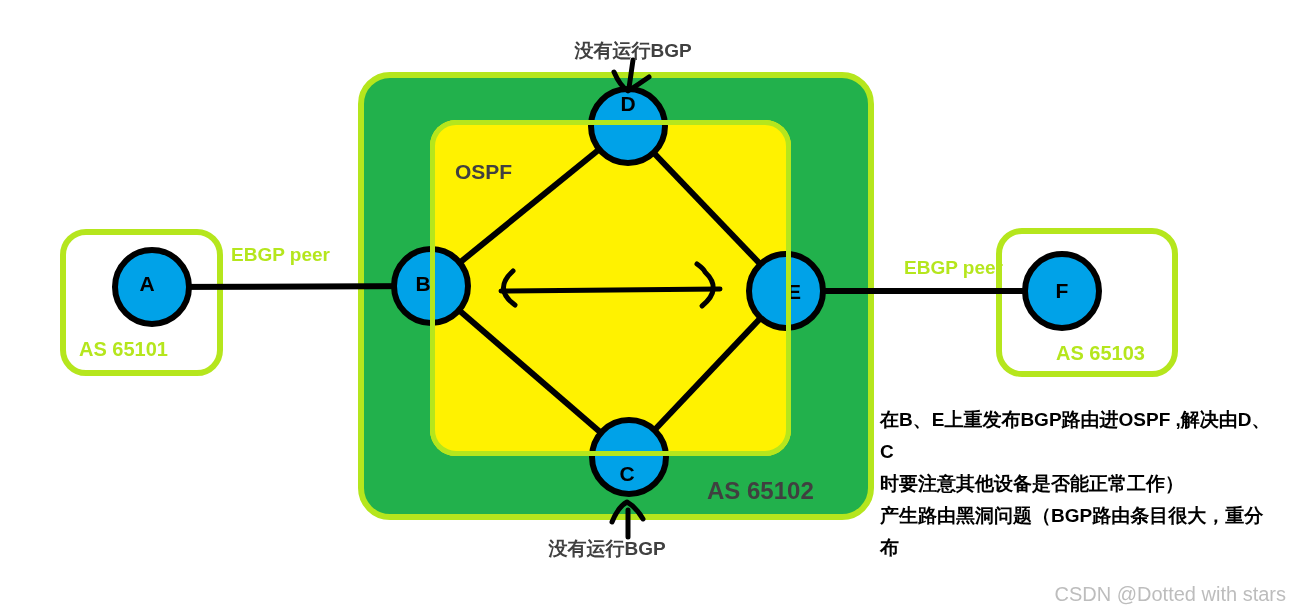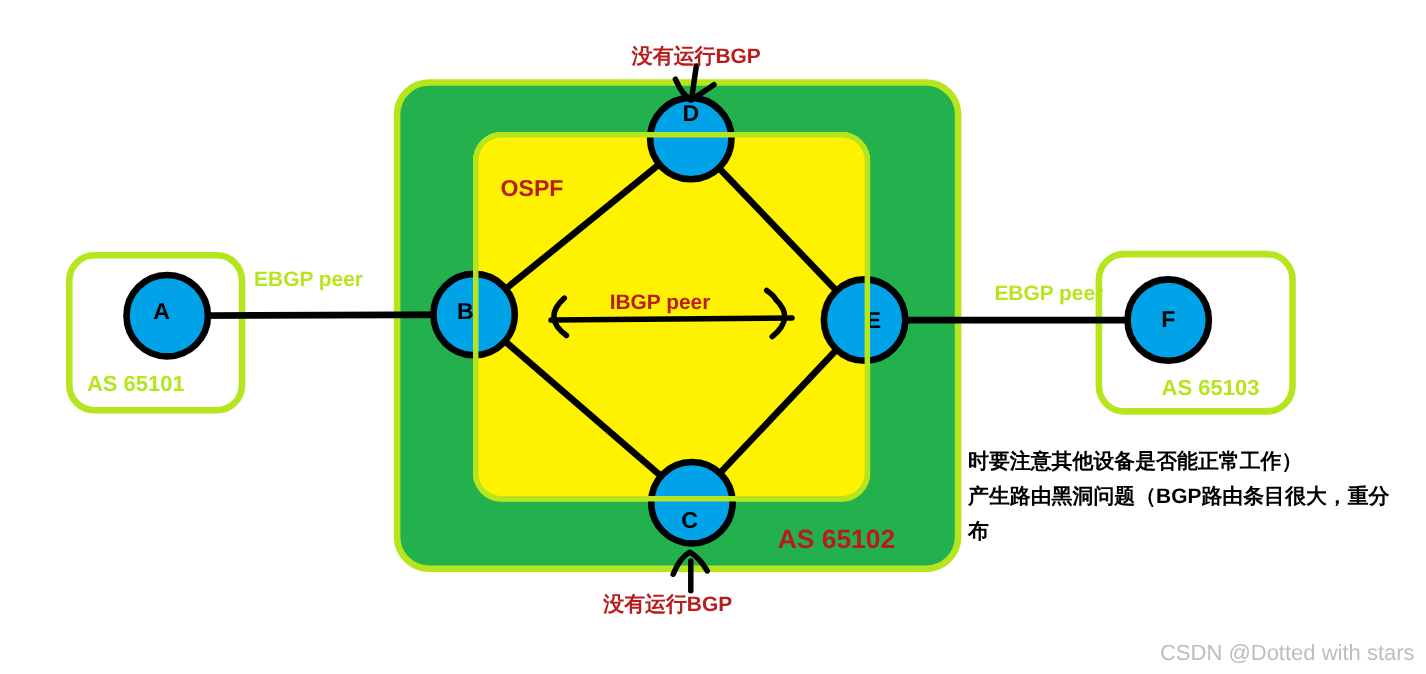--- a/index.html
+++ b/index.html
@@ -83,21 +83,21 @@
   #node-a .node-label { transform: translate(-5px,-3px); }
   #node-b .node-label { transform: translate(-8px,-2px); }
   #node-c .node-label { transform: translate(-2px,17px); }
   #node-d .node-label { transform: translate(0px,-22px); }
   #node-e .node-label { transform: translate(8px,1px); }
 
   
   .lbl {
     position: absolute;
     font-weight: bold;
-    color: #b91c1c;
+    color: #404040;
     white-space: nowrap;
     z-index: 7;
   }
   .lime-text { color: var(--lime, #B5E61D); }
   #top-note     { left: 513px; top: 38px;  width: 240px; text-align: center; font-size: 19px; }
   #bottom-note  { left: 487px; top: 536px; width: 240px; text-align: center; font-size: 19px; }
   #ospf-label   { left: 455px; top: 142px; font-size: 21px; margin-top: 18px; }
   #as65102-label{ left: 707px; top: 477px; font-size: 24px; }
   #as65101-label{ left: 79px;  top: 338px; font-size: 20px; }
   #as65103-label{ left: 1056px;top: 342px; font-size: 20px; }
@@ -183,22 +183,22 @@
   </svg>
 
   <div id="top-note" class="lbl">没有运行BGP</div>
   <div id="bottom-note" class="lbl">没有运行BGP</div>
   <div id="ospf-label" class="lbl">OSPF</div>
   <div id="as65102-label" class="lbl">AS 65102</div>
   <div id="as65101-label" class="lbl lime-text">AS 65101</div>
   <div id="as65103-label" class="lbl lime-text">AS 65103</div>
   <div id="ebgp-left-label" class="lbl lime-text">EBGP peer</div>
   <div id="ebgp-right-label" class="lbl lime-text">EBGP peer</div>
-  <div id="ibgp-label" class="lbl">IBGP peer</div>
 
   <div id="side-note">
+    <div>在B、E上重发布BGP路由进OSPF ,解决由D、C</div>
     <div>时要注意其他设备是否能正常工作）</div>
     <div>产生路由黑洞问题（BGP路由条目很大，重分布</div>
   </div>
 
   <div id="watermark">CSDN @Dotted with stars</div>
 
 </div>
 
 </body></html>

